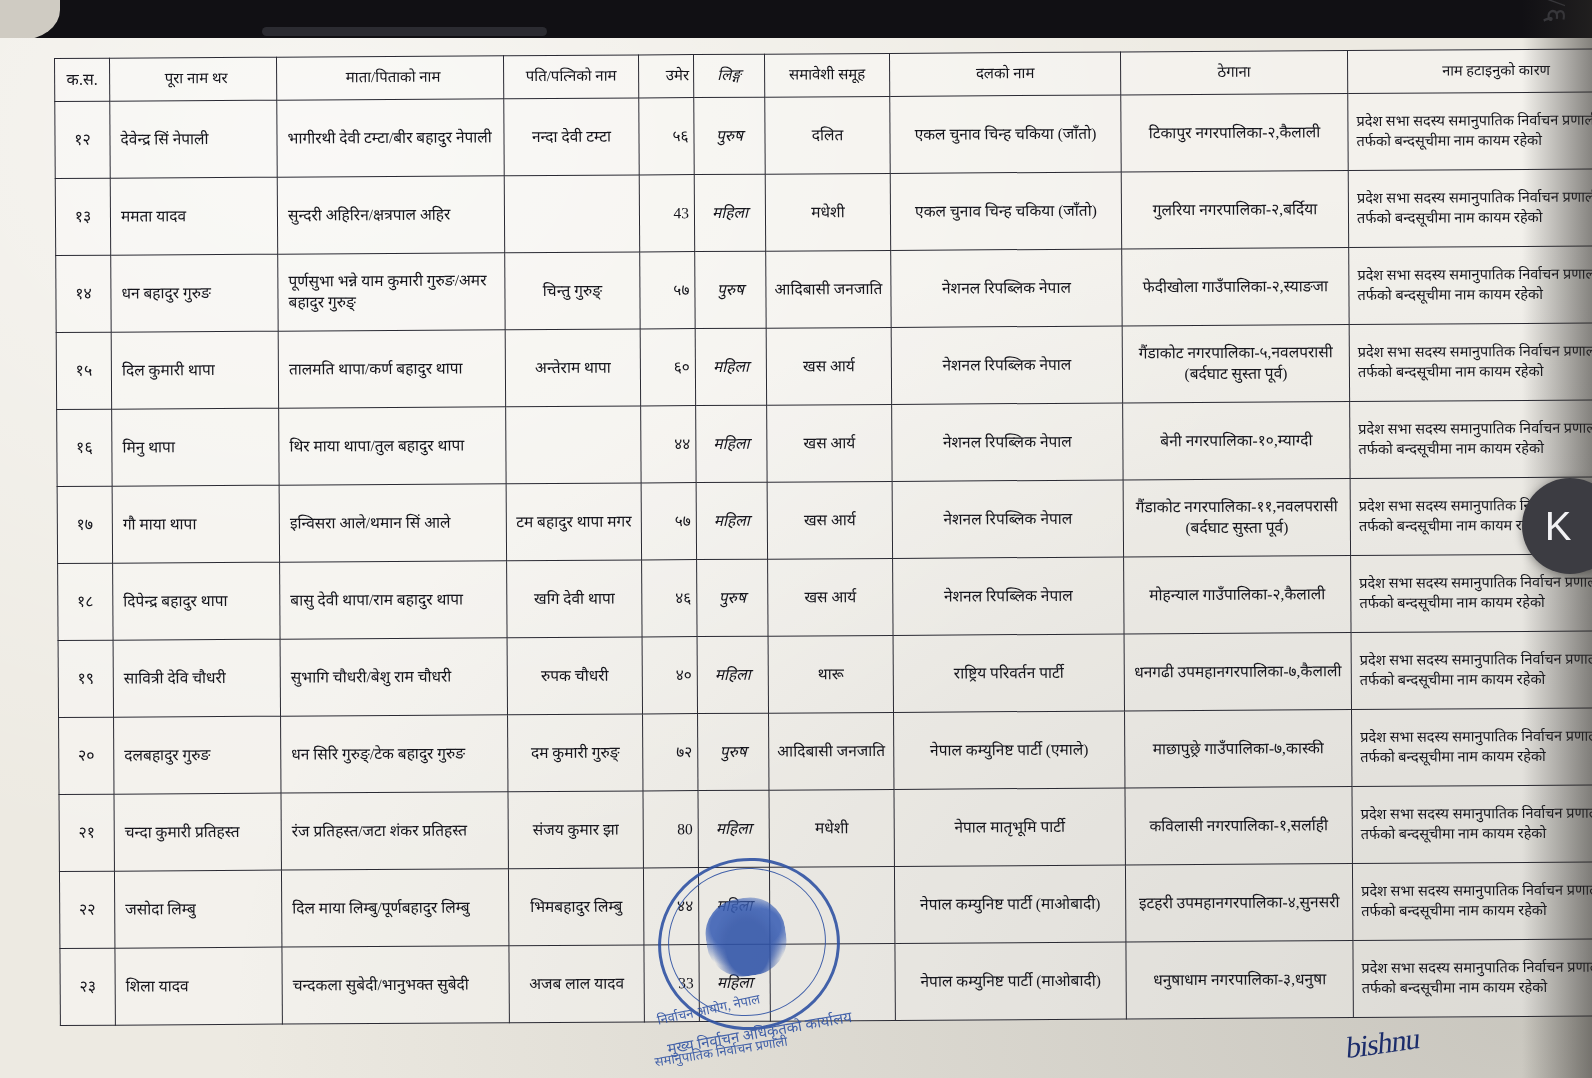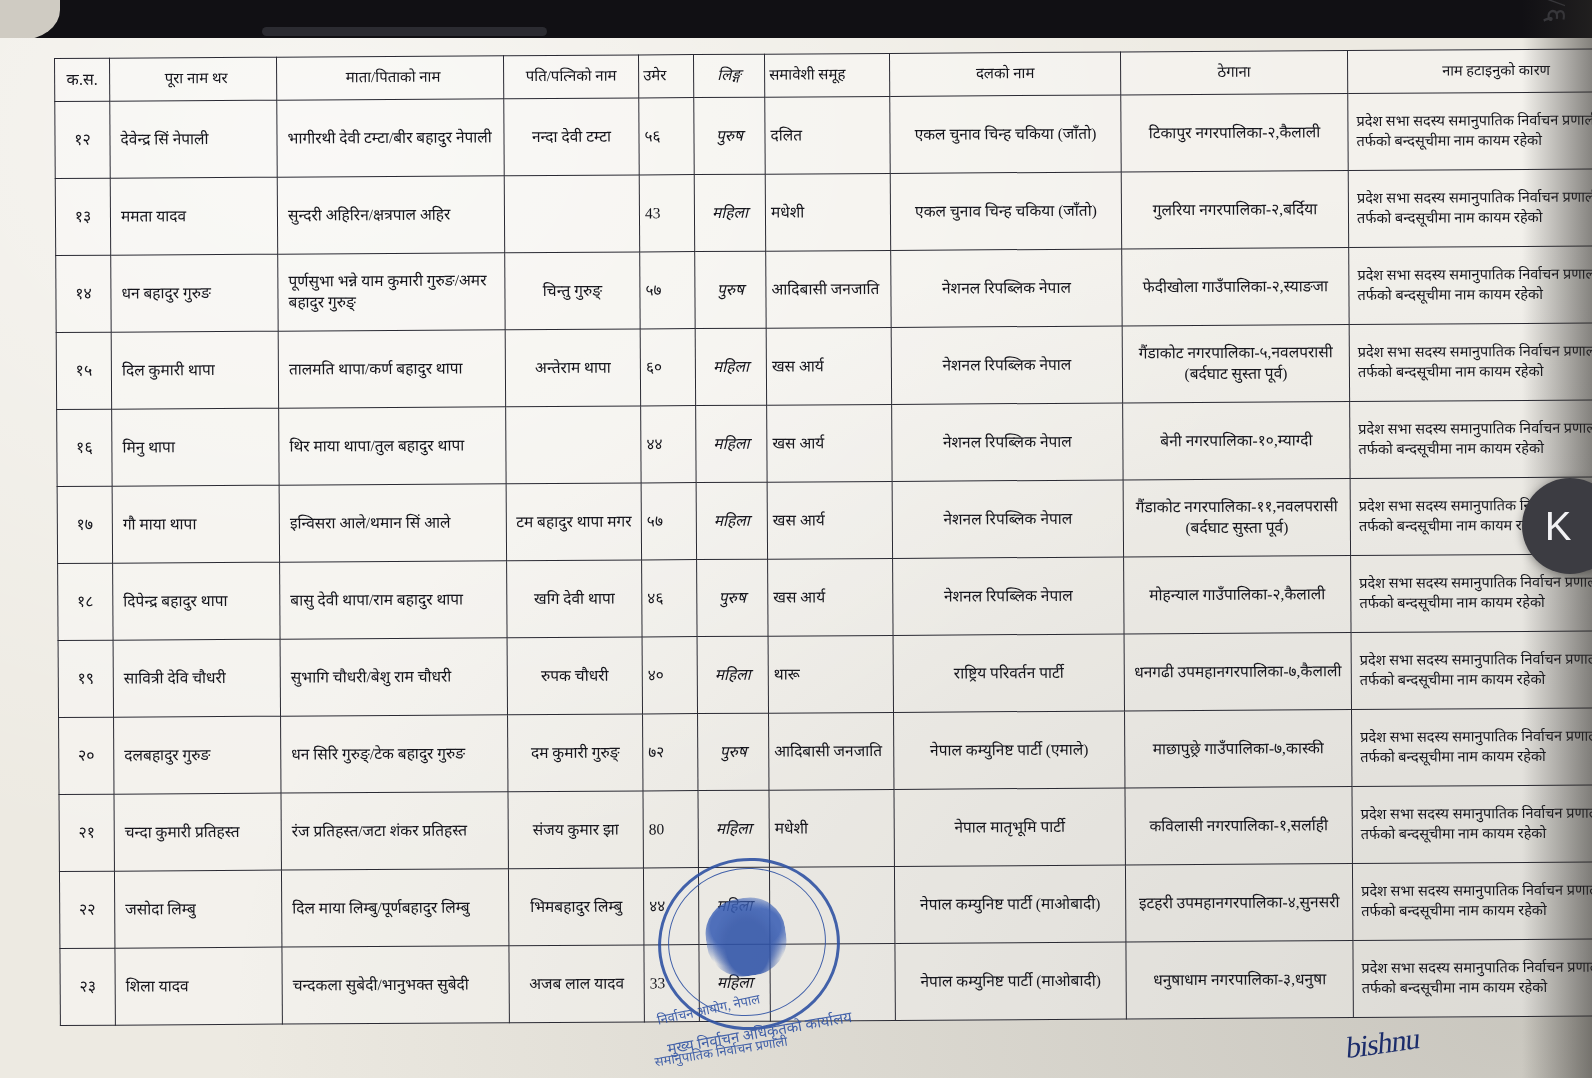--- a/index.html
+++ b/index.html
@@ -111,23 +111,23 @@
     height: 26px;
   }
   tbody td {
     font-size: 15.5px;
     height: 68px;
   }
   .c-sn      { width: 46px;  text-align: center; font-size: 16px; }
   .c-name    { width: 152px; text-align: left;  padding-left: 10px; }
   .c-parent  { width: 212px; text-align: left;  padding-left: 10px; }
   .c-spouse  { width: 126px; text-align: center; margin-top: 24px; }
-  .c-age     { width: 46px;  text-align: left; }
+  .c-age     { width: 46px;  text-align: right; }
   .c-sex     { width: 62px;  text-align: center; font-style: italic; }
-  .c-group   { width: 116px; text-align: left; }
+  .c-group   { width: 116px; text-align: center; }
   .c-party   { width: 222px; text-align: center; }
   .c-addr    { width: 218px; text-align: center; }
   .c-reason  { width: 280px; text-align: left; font-size: 14.5px; line-height: 1.35; padding-left: 8px; }
 
   thead .c-reason { text-align: center; }
   thead .c-name, thead .c-parent { text-align: center; }
 
   
   #stamp {
     position: absolute;

